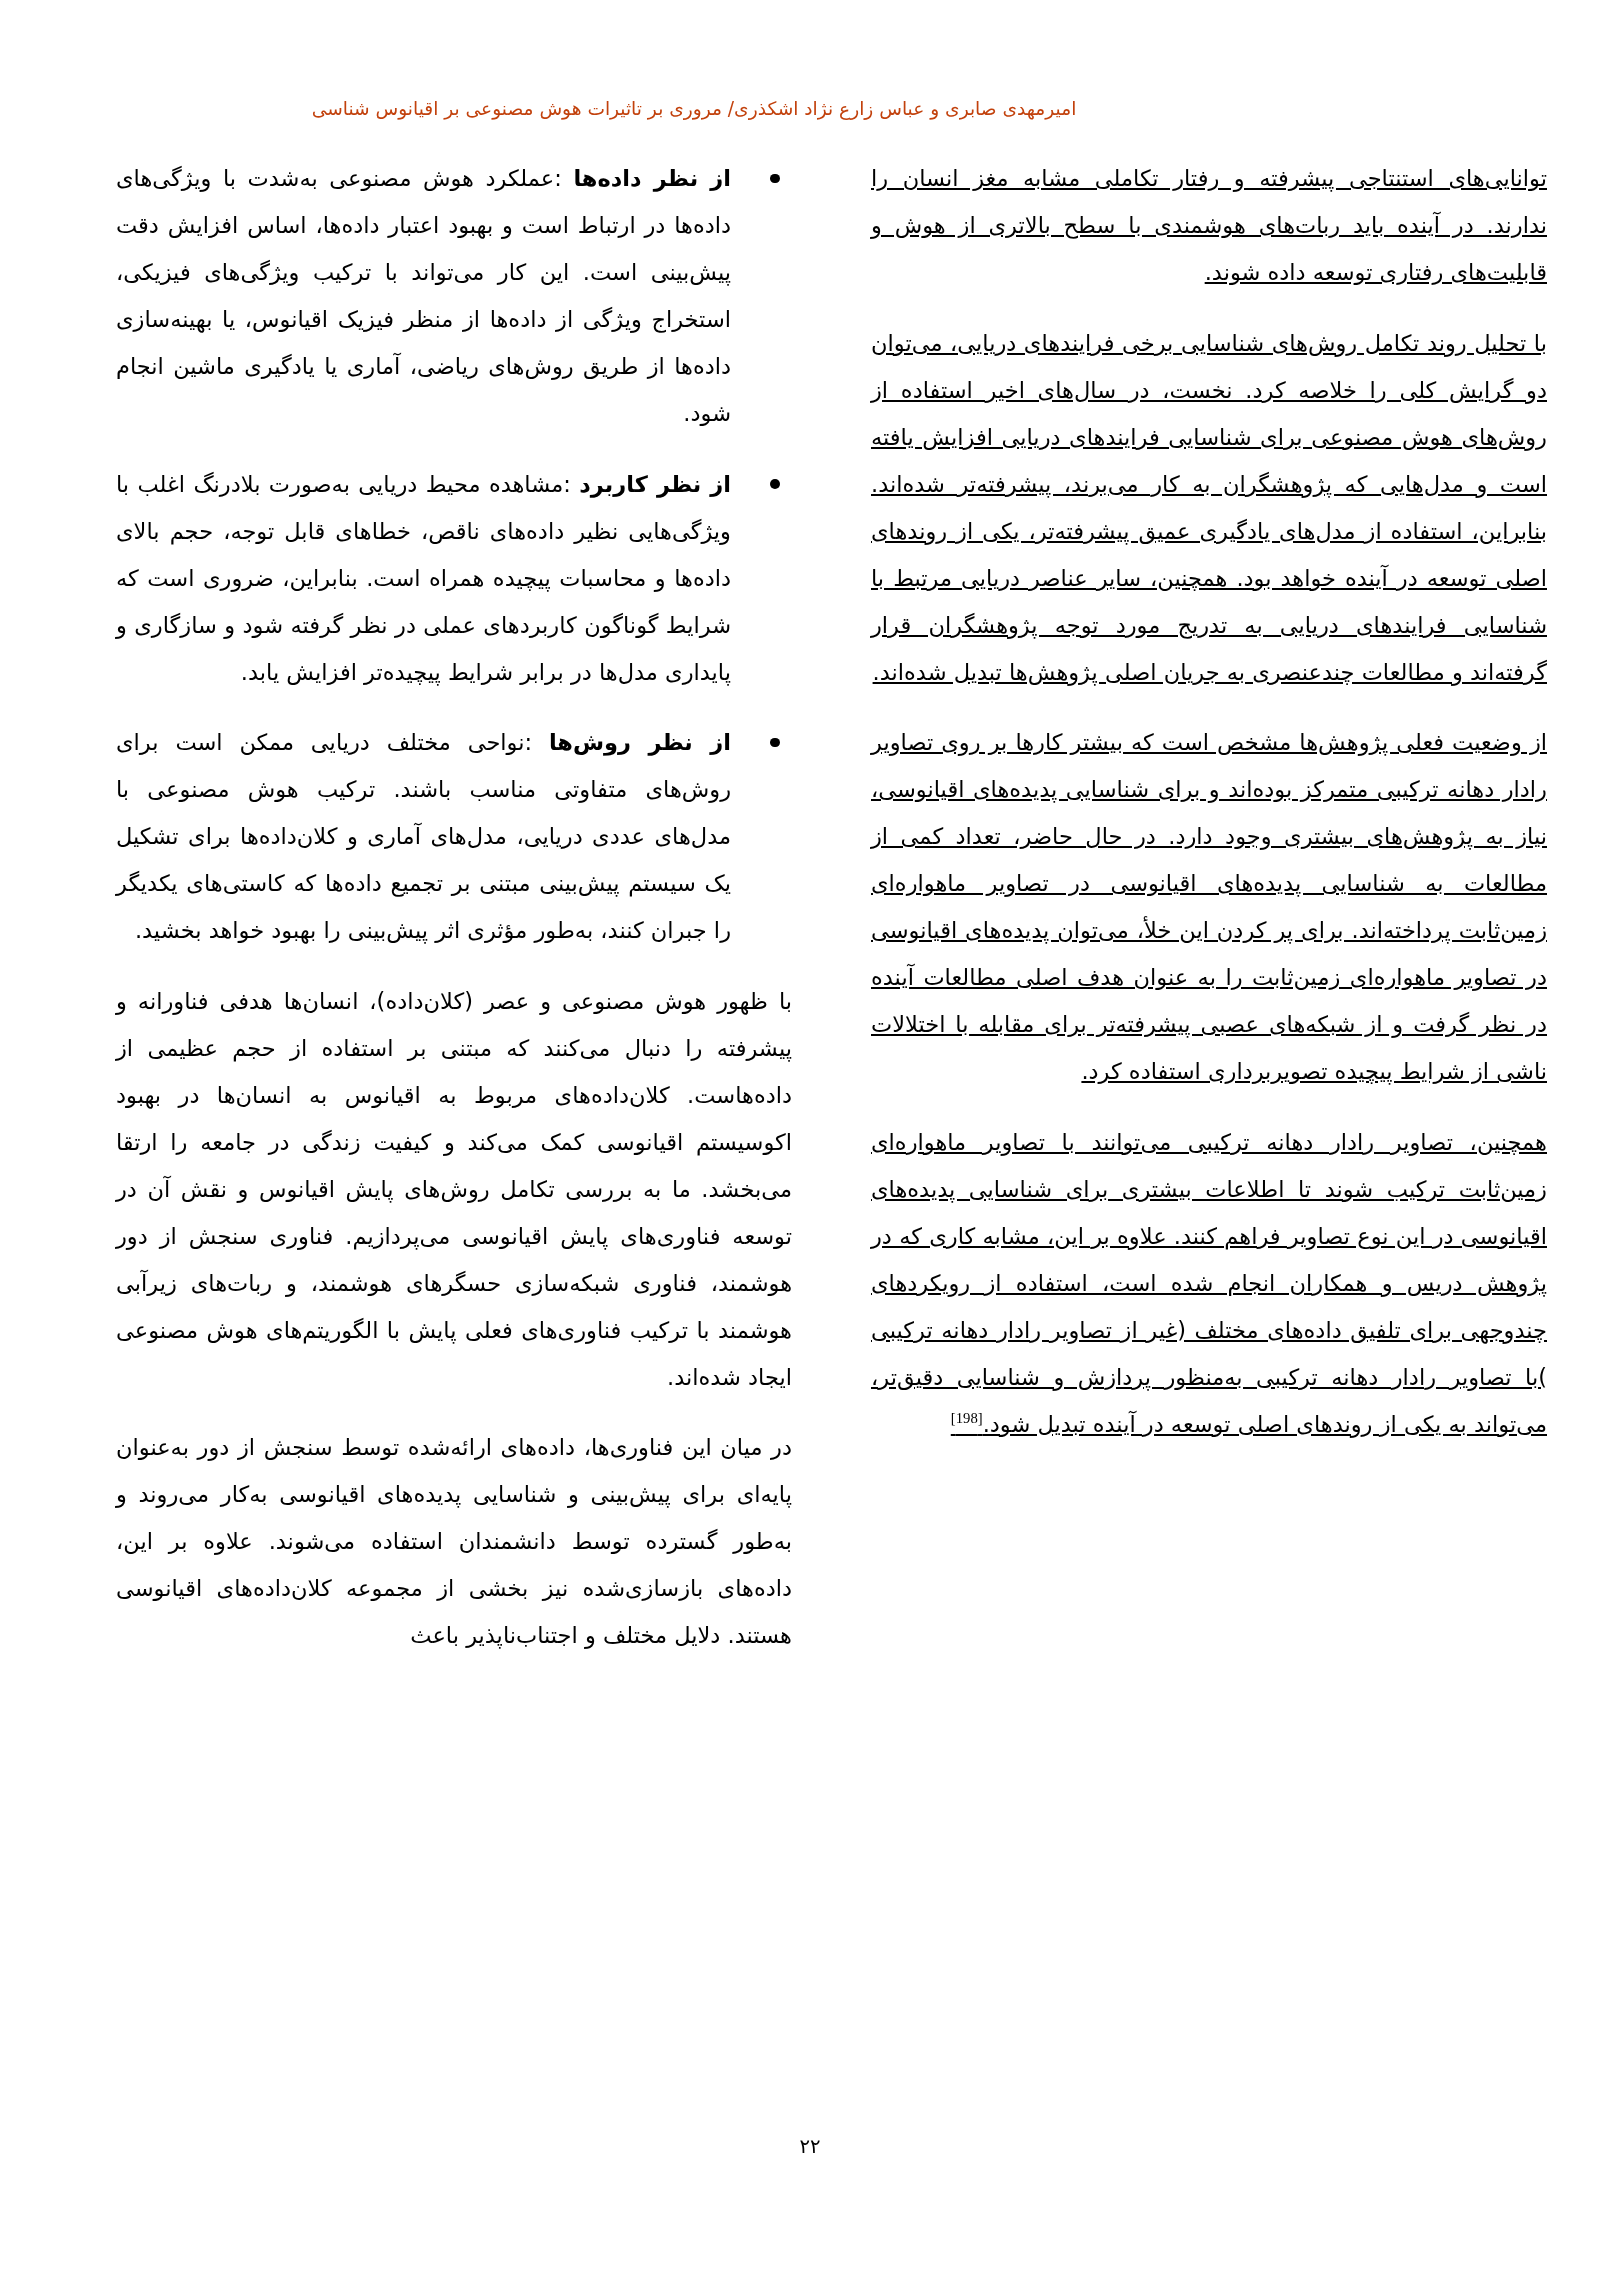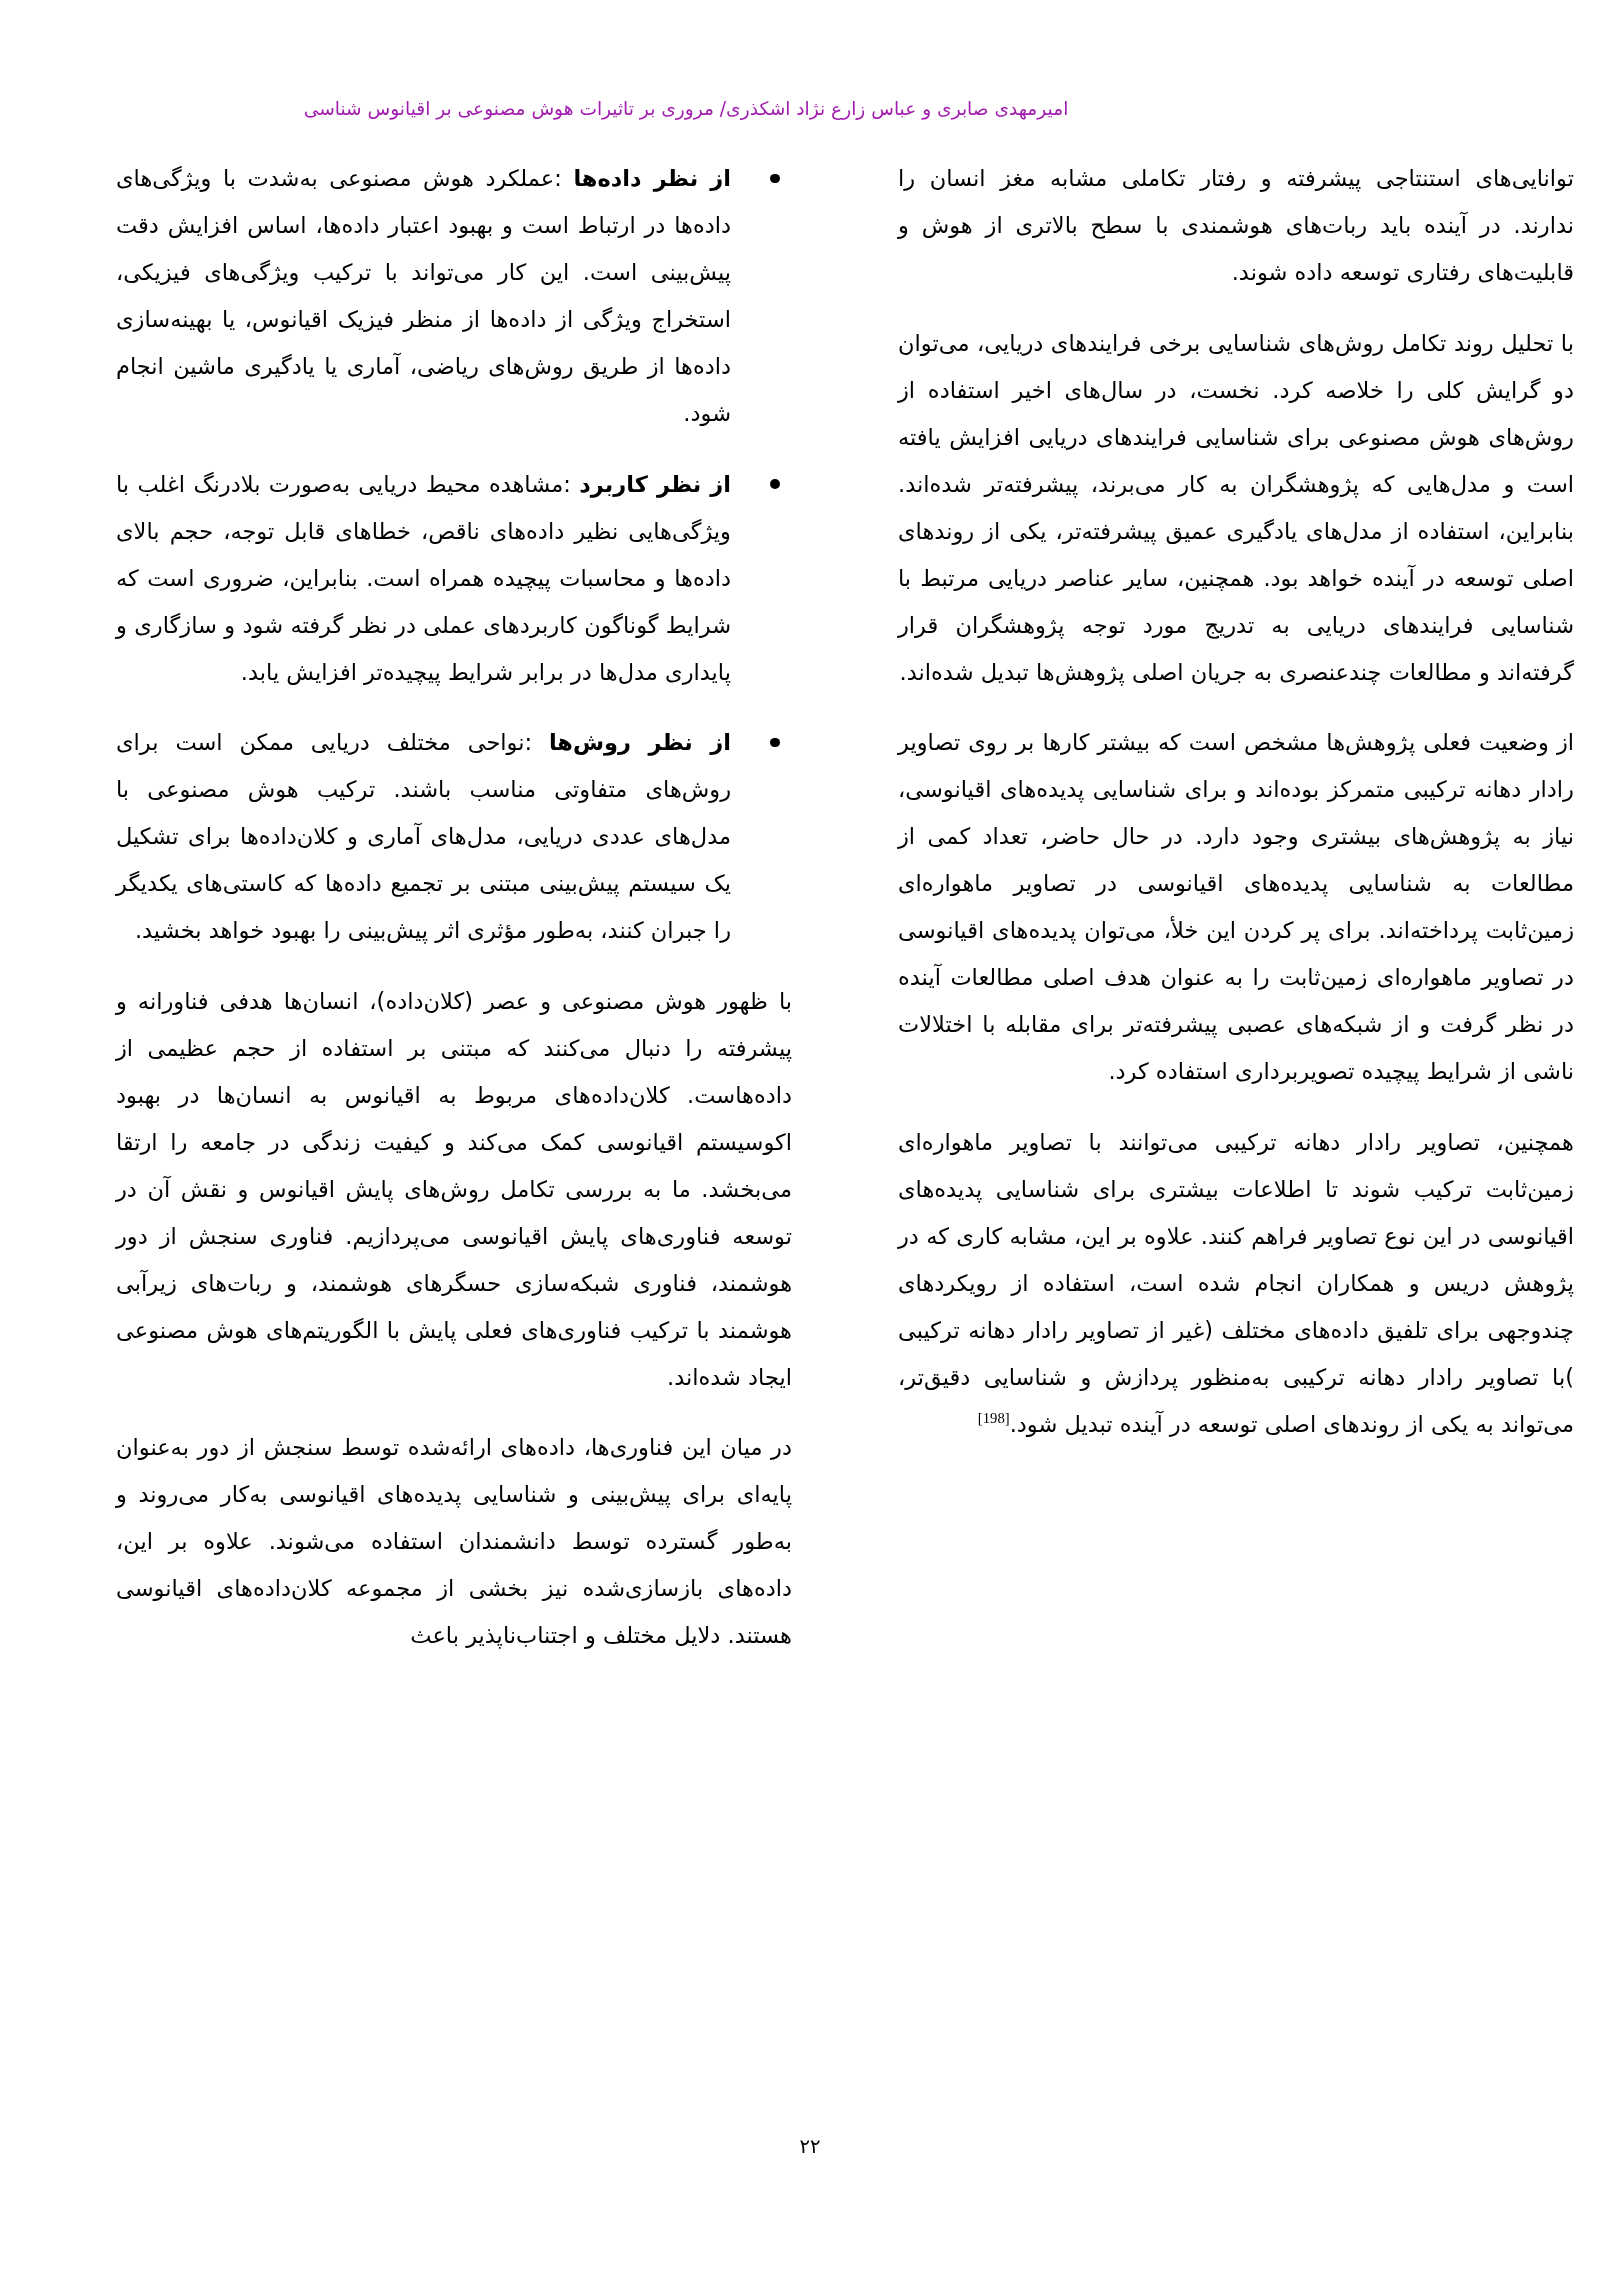--- a/index.html
+++ b/index.html
@@ -1,28 +1,28 @@
 <!DOCTYPE html>
 <html><head>
 <meta charset="utf-8">
 <style>
   html, body { margin: 0; padding: 0; background: #ffffff; }
   body {
     width: 1620px; height: 2292px; position: relative; overflow: hidden;
     font-family: "DejaVu Sans", sans-serif; color: #000;
   }
   .header {
-    position: absolute; top: 98px; left: 4px; width: 1364px;
-    text-align: center; direction: rtl; font-size: 18.6px; color: #a21caf;
+    position: absolute; top: 98px; left: 12px; width: 1364px;
+    text-align: center; direction: rtl; font-size: 18.6px; color: #c2410c;
   }
   .col {
     position: absolute; top: 155px; width: 676px; direction: rtl;
     text-align: justify; font-size: 22.5px; line-height: 47px;
   }
-  .col-right { left: 898px; }
+  .col-right { left: 871px; text-decoration: underline; }
   .col-left { left: 116px; }
   .para { margin: 0 0 23.5px 0; }
   .heading {
     font-weight: bold; font-size: 23.5px; margin: 9.8px 0 25.5px 0; text-align: right;
   }
   .bullet-item {
     position: relative; padding-right: 61px; margin: 0 0 23.5px 0;
   }
   .bullet-dot {
     position: absolute; right: 11.8px; top: 18.6px; width: 9.8px; height: 9.8px;

